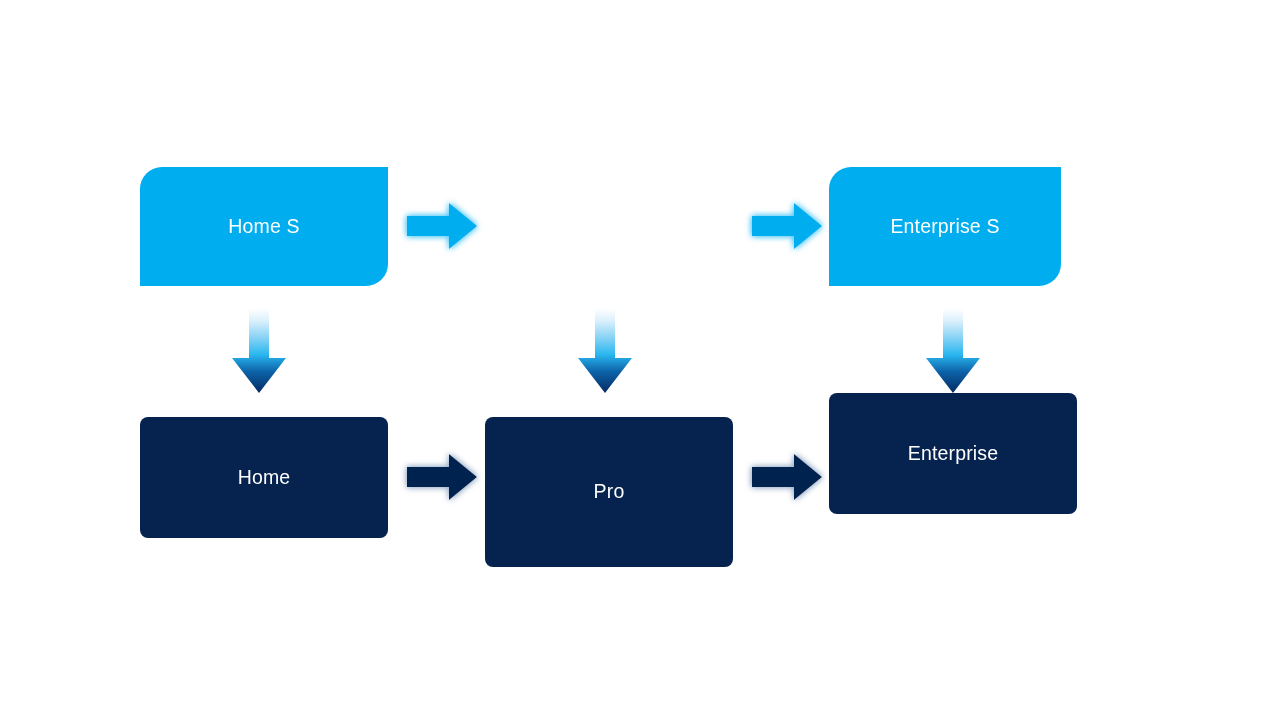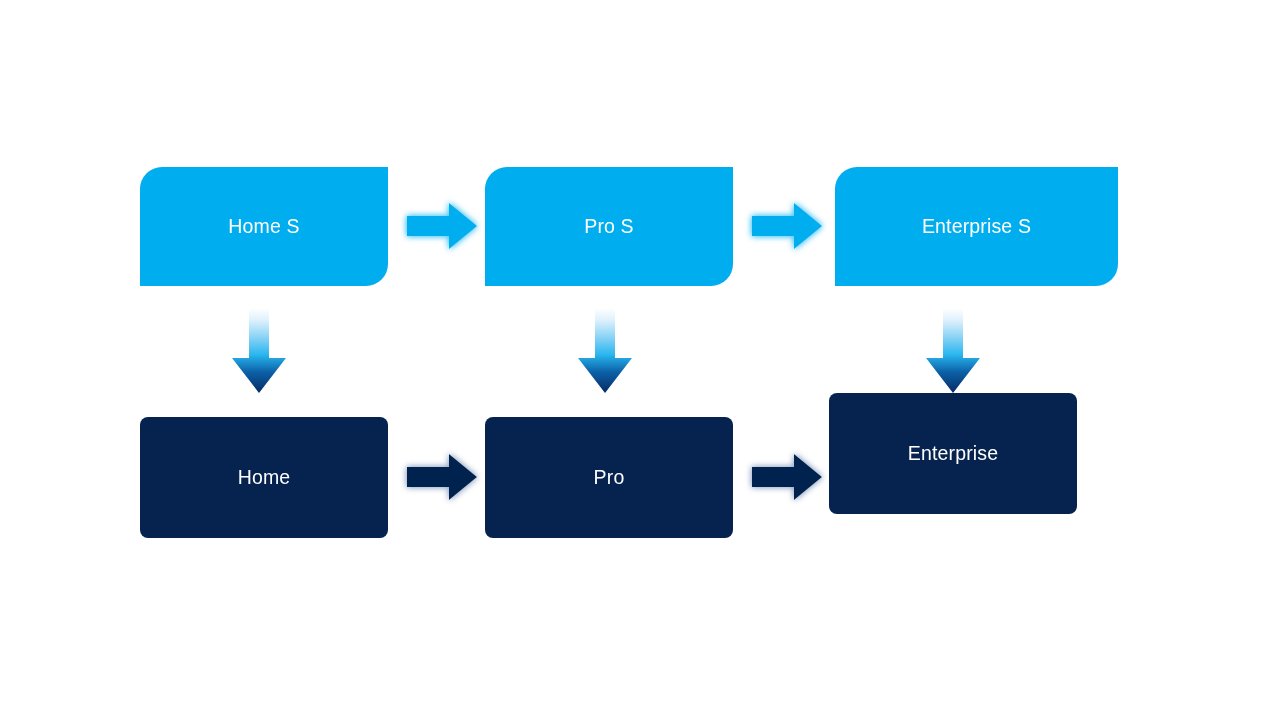--- a/index.html
+++ b/index.html
@@ -115,25 +115,22 @@
           <feMergeNode in="SourceGraphic"></feMergeNode>
         </feMerge>
       </filter>
     </defs>
   </svg>
 
   <div class="node node--service" style="left:140px; top:167px; width:248px; height:119px;">
     <span>Home S</span>
   </div>
 
-  <div class="node node--service" style="left:485px; top:167px; width:248px; height:119px;">
-    <span>Pro S</span>
-  </div>
 
-  <div class="node node--service" style="left:829px; top:167px; width:283px; height:119px;margin-left:6px;">
+  <div class="node node--service" style="left:829px; top:167px; width:232px; height:119px;">
     <span>Enterprise S</span>
   </div>
 
   <div class="arrow-h" style="left:405px; top:200px;">
     <svg viewBox="0 0 74 52" preserveAspectRatio="none">
       <polygon points="2,16 44,16 44,3 72,26 44,49 44,36 2,36" fill="#00aeef" filter="url(#glowBlue)"></polygon>
     </svg>
   </div>
 
   <div class="arrow-h" style="left:750px; top:200px;">
@@ -157,21 +154,21 @@
   <div class="arrow-v" style="left:924px; top:308px;">
     <svg viewBox="0 0 58 86" preserveAspectRatio="none">
       <polygon points="19,0 39,0 39,50 56,50 29,85 2,50 19,50" fill="url(#gradDown)"></polygon>
     </svg>
   </div>
 
   <div class="node node--product" style="left:140px; top:417px; width:248px; height:121px;">
     <span>Home</span>
   </div>
 
-  <div class="node node--product" style="left:485px; top:417px; width:248px; height:121px;">
+  <div class="node node--product" style="left:485px; top:417px; width:248px; height:150px;">
     <span>Pro</span>
   </div>
 
   <div class="node node--product" style="left:829px; top:393px; width:248px; height:121px;">
     <span>Enterprise</span>
   </div>
 
   <div class="arrow-h" style="left:405px; top:451px;">
     <svg viewBox="0 0 74 52" preserveAspectRatio="none">
       <polygon points="2,16 44,16 44,3 72,26 44,49 44,36 2,36" fill="#06234f" filter="url(#glowNavy)"></polygon>

